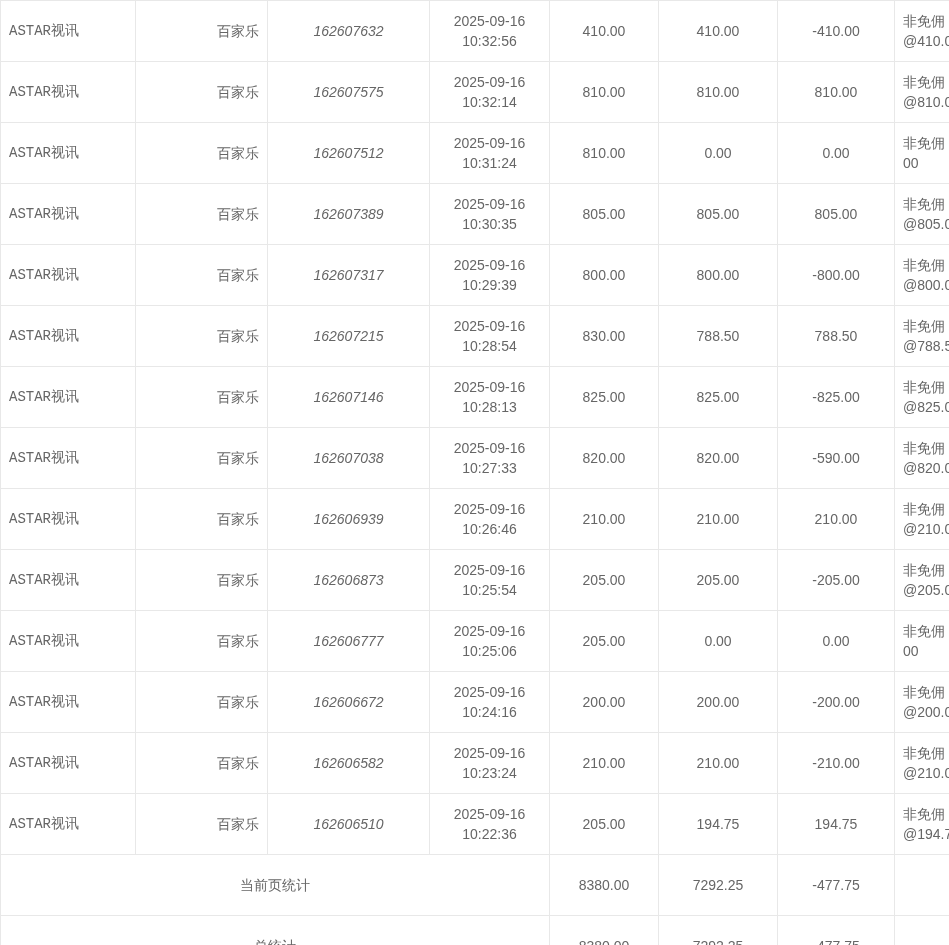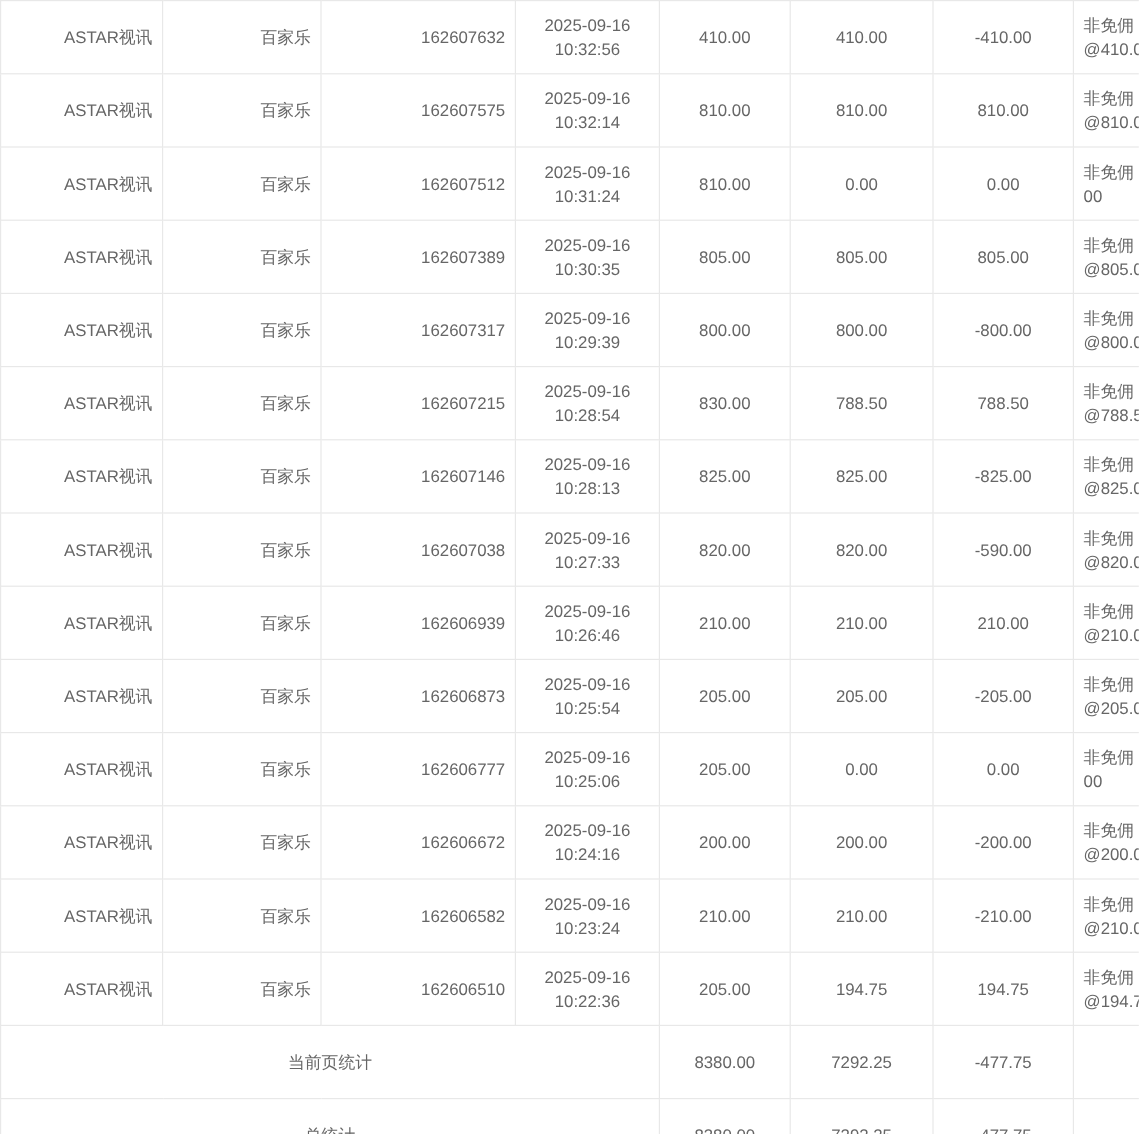--- a/index.html
+++ b/index.html
@@ -30,23 +30,23 @@
     color: #666666;
     background: #ffffff;
   }
   .bet-table td:first-child {
     border-left: 1px solid #e8e8e8;
   }
   .bet-table tr:first-child td {
     border-top: 1px solid #e8e8e8;
   }
   
-  .col-platform { width: 118px; text-align: right; padding-left: 18px; }
+  .col-platform { width: 118px; text-align: left; padding-left: 18px; font-family: Liberation Mono, monospace; }
   .col-game     { width: 115px; text-align: right; padding-left: 26px; }
-  .col-id       { width: 145px; text-align: right; }
+  .col-id       { width: 145px; text-align: center; font-style: italic; }
   .col-time     { width: 103px; text-align: center; }
   .col-bet      { width: 92px;  text-align: center; }
   .col-valid    { width: 102px; text-align: center; }
   .col-result   { width: 100px; text-align: center; margin-top: 45px; }
   .col-detail   { width: 174px; text-align: left; padding-left: 10px; word-break: break-all; }
 
   .time-cell span { display: block; }
 
   .summary-row td {
     text-align: center;

